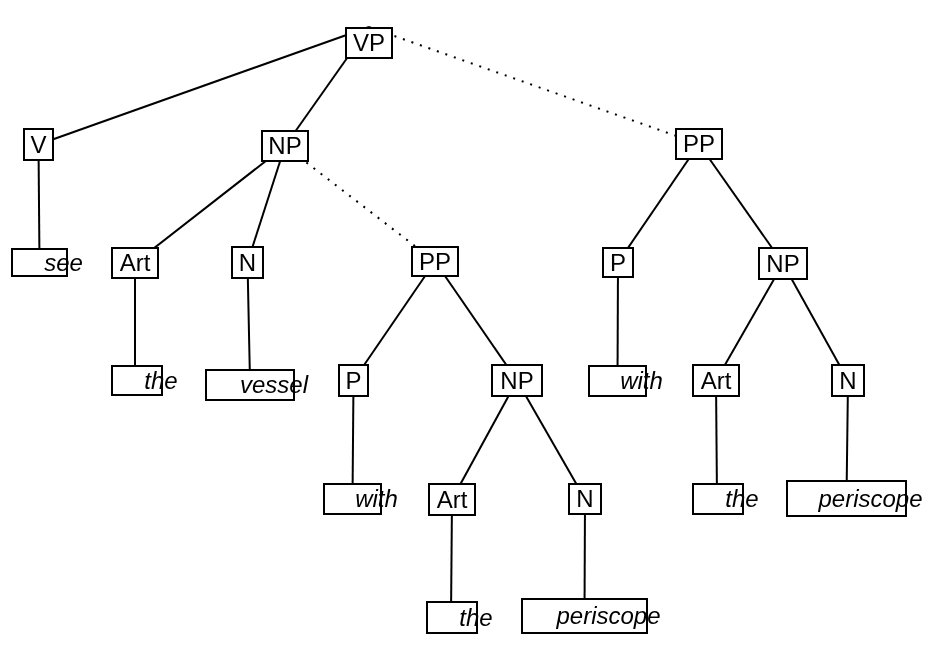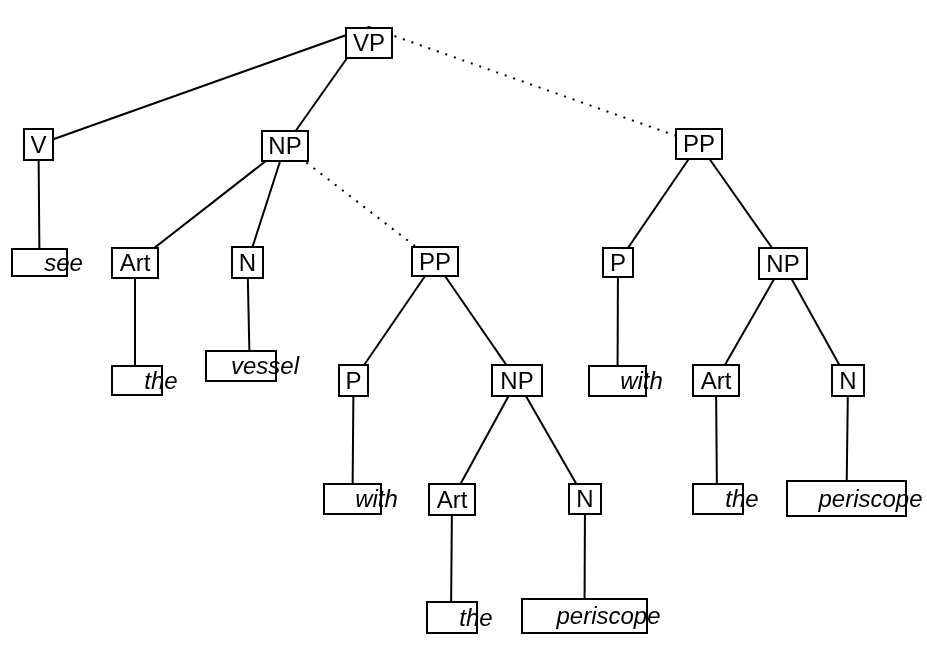--- a/index.html
+++ b/index.html
@@ -103,21 +103,21 @@
       </div>
       <div class="node" style="left: 602px; top: 247px; width: 32px; height: 31px;">
         <span>P</span>
       </div>
       <div class="node" style="left: 758px; top: 247px; width: 50px; height: 33px;">
         <span>NP</span>
       </div>
       <div class="node word" style="left: 111px; top: 365px; width: 48px; height: 31px;">
         <span>the</span>
       </div>
-      <div class="node word" style="left: 205px; top: 350px; width: 72px; height: 32px;">
+      <div class="node word" style="left: 205px; top: 369px; width: 90px; height: 32px;">
         <span>vessel</span>
       </div>
       <div class="node" style="left: 338px; top: 364px; width: 31px; height: 33px;">
         <span>P</span>
       </div>
       <div class="node" style="left: 491px; top: 364px; width: 52px; height: 33px;">
         <span>NP</span>
       </div>
       <div class="node word" style="left: 588px; top: 365px; width: 59px; height: 32px;">
         <span>with</span>

